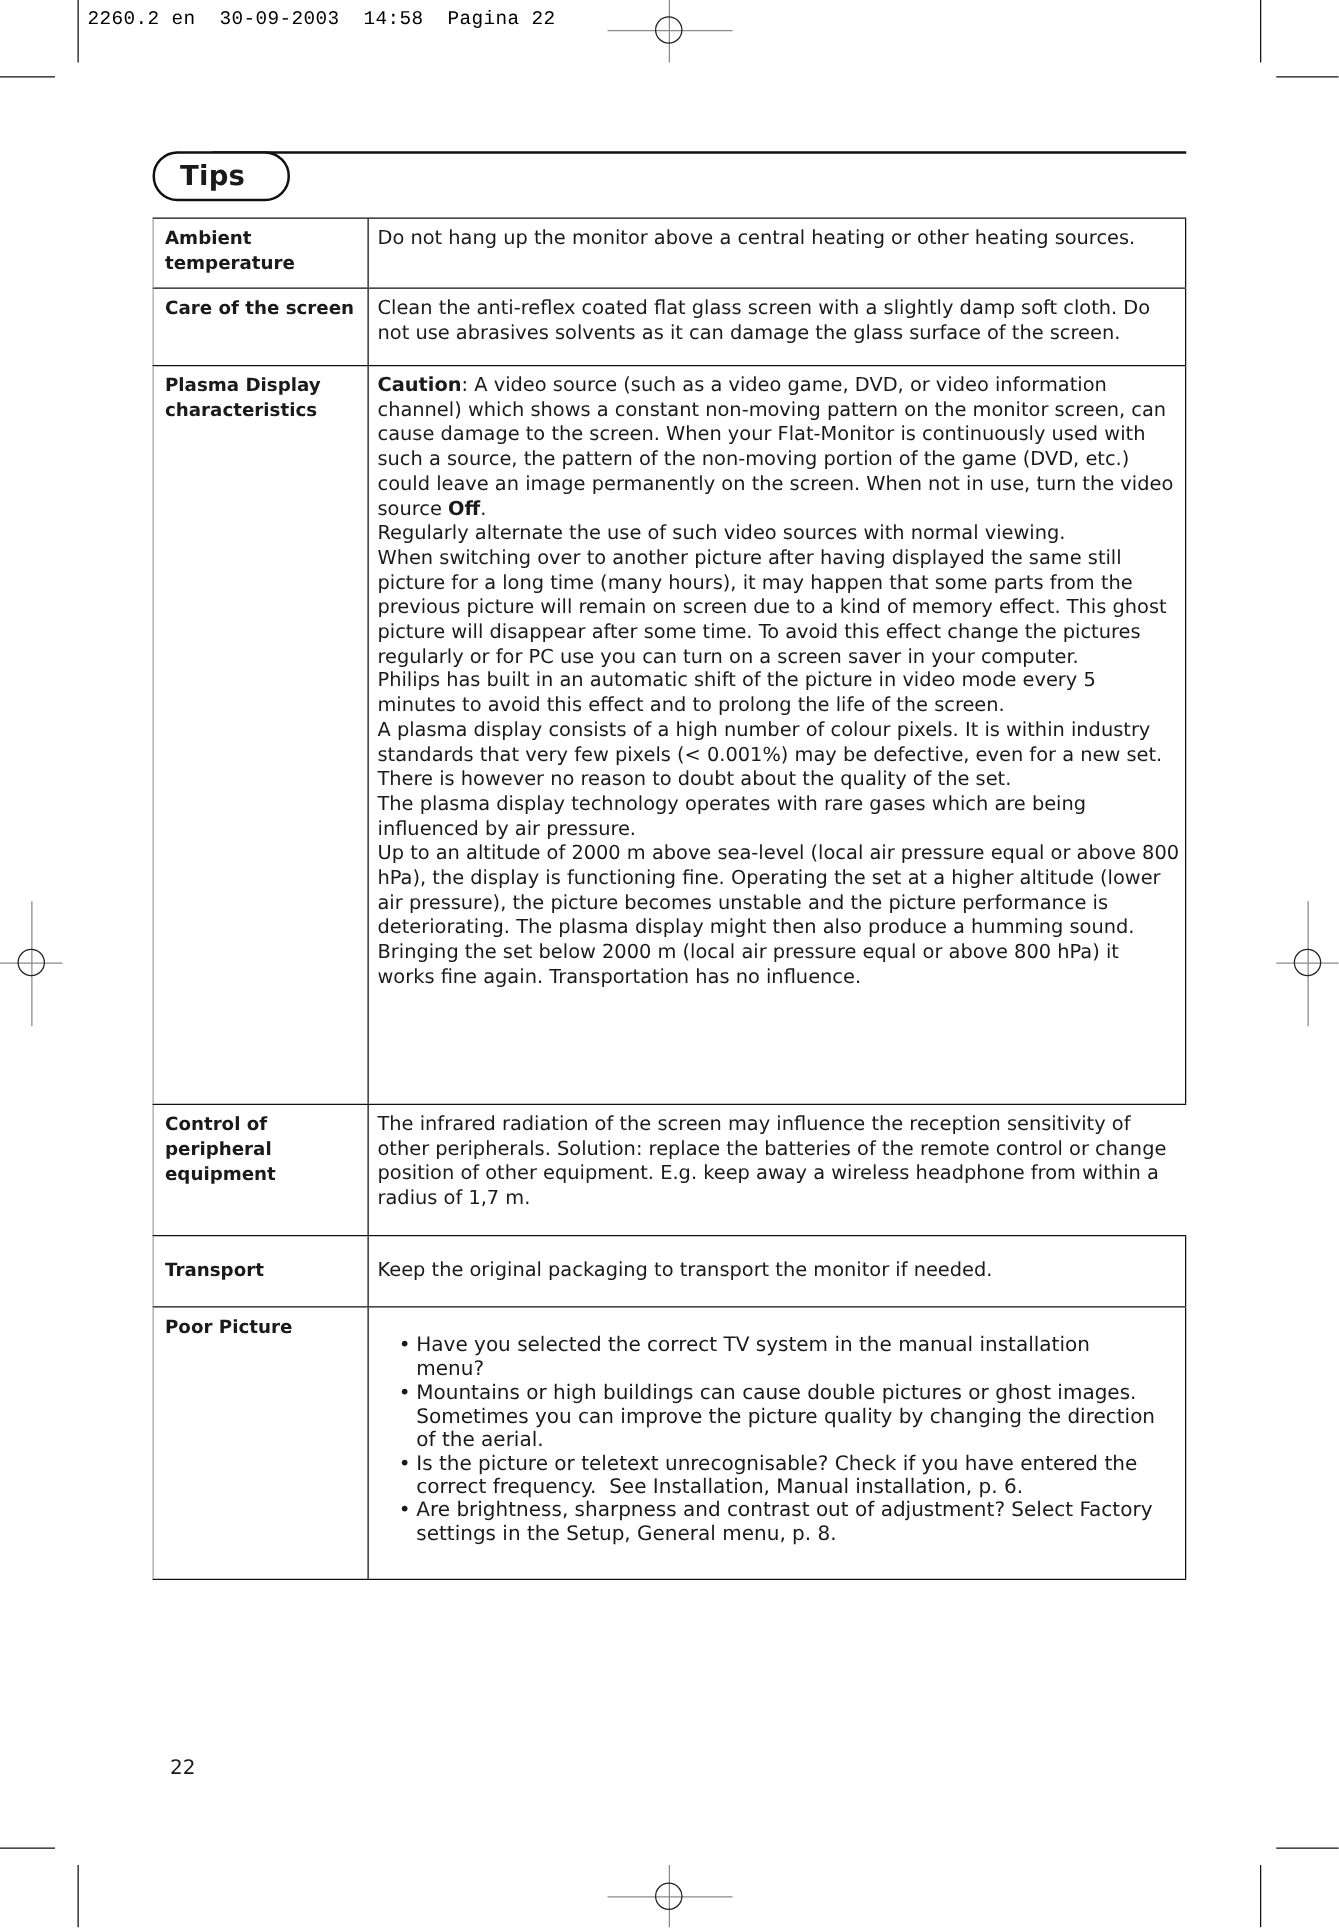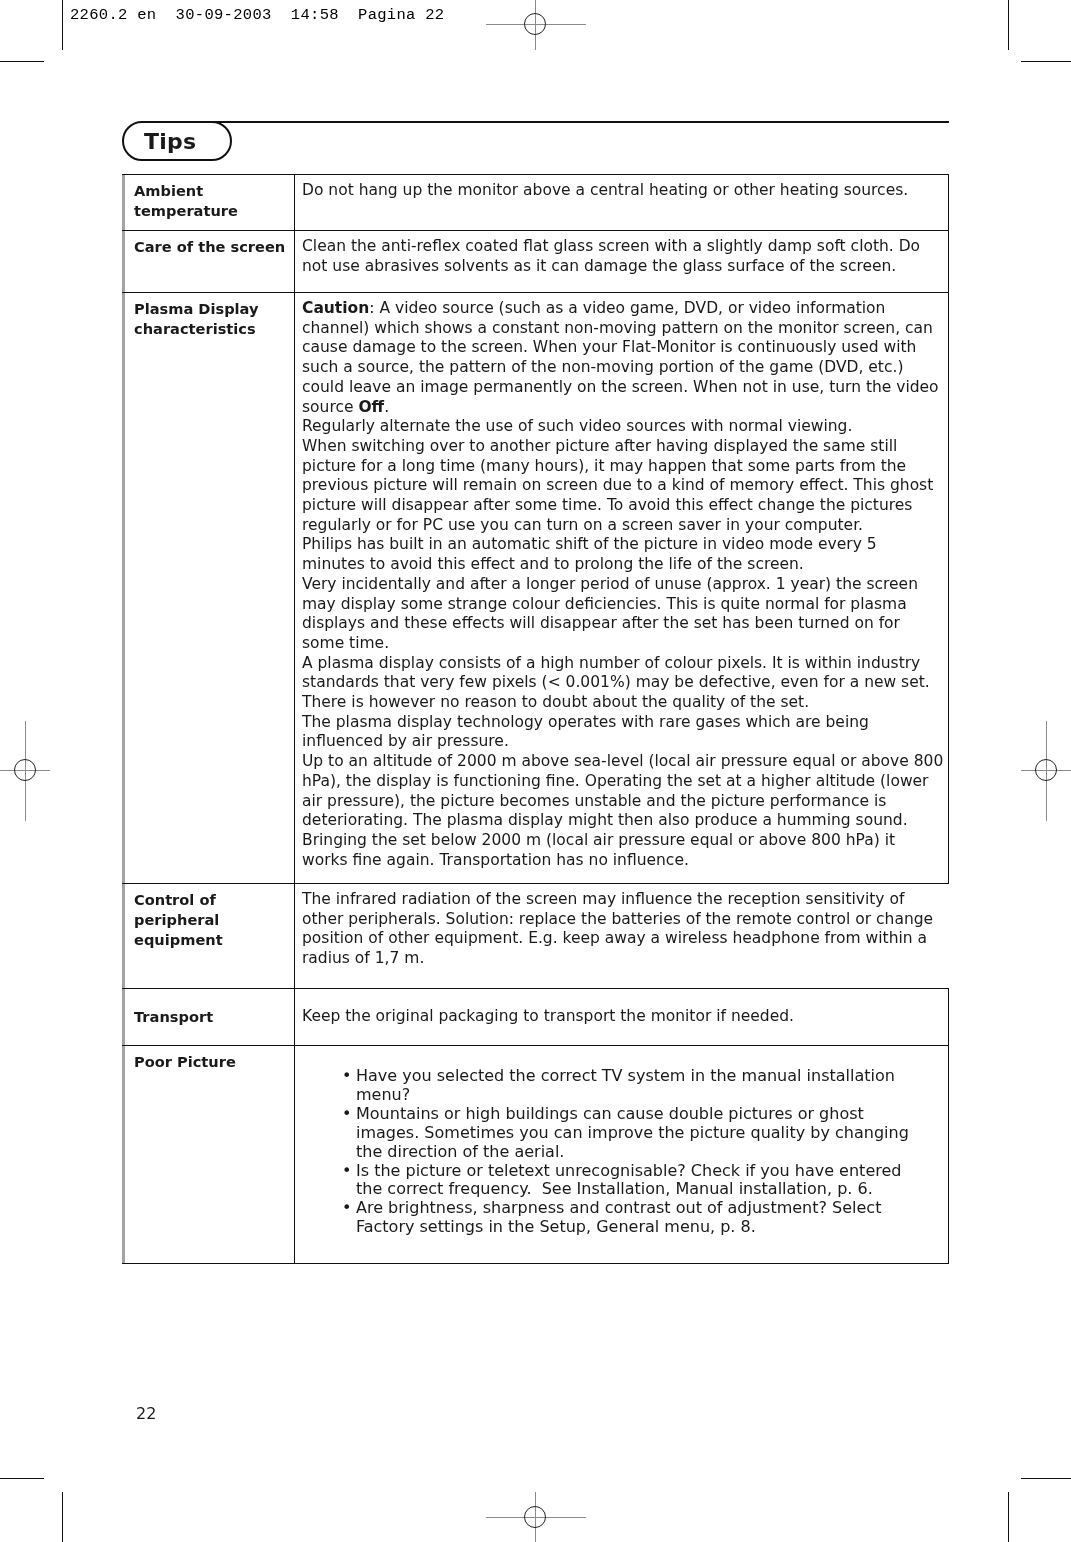--- a/index.html
+++ b/index.html
@@ -25,21 +25,21 @@
       background: #fff; display: flex; align-items: center; padding-left: 20px;
       font-weight: bold; font-size: 22px; letter-spacing: 0.2px;
     }
     .table {
       position: absolute; left: 122px; top: 174px; width: 827px;
       border-top: 1px solid #111;
     }
     .row { display: flex; position: relative; border-bottom: 1px solid #111; }
     .row .label {
       width: 173px; box-sizing: border-box; padding: 6px 8px 0 9px;
-      border-left: 3px solid #a3a3a3; border-right: 1px solid #111;
+      border-left: 1px solid #a3a3a3; border-right: 1px solid #111;
       font-weight: bold; font-size: 14.6px; line-height: 20px;
     }
     .row .content {
       flex: 1; box-sizing: border-box; padding: 6px 4px 8px 7px;
       border-right: 1px solid #111;
       font-size: 15.5px; line-height: 19.7px;
     }
     .content p { margin: 0; }
     .content b { font-weight: bold; }
     .bullets { list-style: none; margin: 14px; padding: 0; font-size: 16px; line-height: 18.9px; }
@@ -103,42 +103,41 @@
     </div>
   </div>
 
   <div class="row" style="height:590px;">
     <div class="label" style="width:173px;">Plasma Display characteristics</div>
     <div class="content">
       <p><b>Caution</b><span>: A video source (such as a video game, DVD, or video information channel) which shows a constant non-moving pattern on the monitor screen, can cause damage to the screen. When your Flat-Monitor is continuously used with such a source, the pattern of the non-moving portion of the game (DVD, etc.) could leave an image permanently on the screen. When not in use, turn the video source </span><b>Off</b><span>.</span></p>
       <p>Regularly alternate the use of such video sources with normal viewing.</p>
       <p>When switching over to another picture after having displayed the same still picture for a long time (many hours), it may happen that some parts from the previous picture will remain on screen due to a kind of memory effect. This ghost picture will disappear after some time. To avoid this effect change the pictures regularly or for PC use you can turn on a screen saver in your computer.</p>
       <p>Philips has built in an automatic shift of the picture in video mode every 5 minutes to avoid this effect and to prolong the life of the screen.</p>
-      <p>Very incidentally and after a longer period of unuse (approx. 1 year) the screen may display some strange colour deficiencies. This is quite normal for plasma displays and these effects will disappear after the set has been turned on for some time.</p>
       <p>A plasma display consists of a high number of colour pixels. It is within industry standards that very few pixels (&lt; 0.001%) may be defective, even for a new set. There is however no reason to doubt about the quality of the set.</p>
       <p>The plasma display technology operates with rare gases which are being influenced by air pressure.</p>
       <p>Up to an altitude of 2000 m above sea-level (local air pressure equal or above 800 hPa), the display is functioning fine. Operating the set at a higher altitude (lower air pressure), the picture becomes unstable and the picture performance is deteriorating. The plasma display might then also produce a humming sound. Bringing the set below 2000 m (local air pressure equal or above 800 hPa) it works fine again. Transportation has no influence.</p>
     </div>
   </div>
 
   <div class="row" style="height:104px;">
     <div class="label" style="padding-right:60px;">Control of peripheral equipment</div>
     <div class="content" style="border-right:none;">
       <p style="white-space:pre-wrap;">The infrared radiation of the screen may influence the reception sensitivity of other peripherals. Solution: replace the batteries of the remote control or change  position of other equipment. E.g. keep away a wireless headphone from within a radius of 1,7 m.</p>
     </div>
   </div>
 
   <div class="row" style="height:56px;">
     <div class="label" style="padding-top:18px;">Transport</div>
     <div class="content" style="padding-top:18px;">
       <p>Keep the original packaging to transport the monitor if needed.</p>
     </div>
   </div>
 
-  <div class="row" style="height:217px;gap:23px;">
+  <div class="row" style="height:217px;">
     <div class="label">Poor Picture</div>
     <div class="content" style="padding-top:7px;">
       <ul class="bullets">
         <li>Have you selected the correct TV system in the manual installation menu?</li>
         <li>Mountains or high buildings can cause double pictures or ghost images. Sometimes you can improve the picture quality by changing the direction of the aerial.</li>
         <li style="white-space:pre-wrap;">Is the picture or teletext unrecognisable? Check if you have entered the correct frequency.  See Installation, Manual installation, p. 6.</li>
         <li>Are brightness, sharpness and contrast out of adjustment? Select Factory settings in the Setup, General menu, p. 8.</li>
       </ul>
     </div>
   </div>

